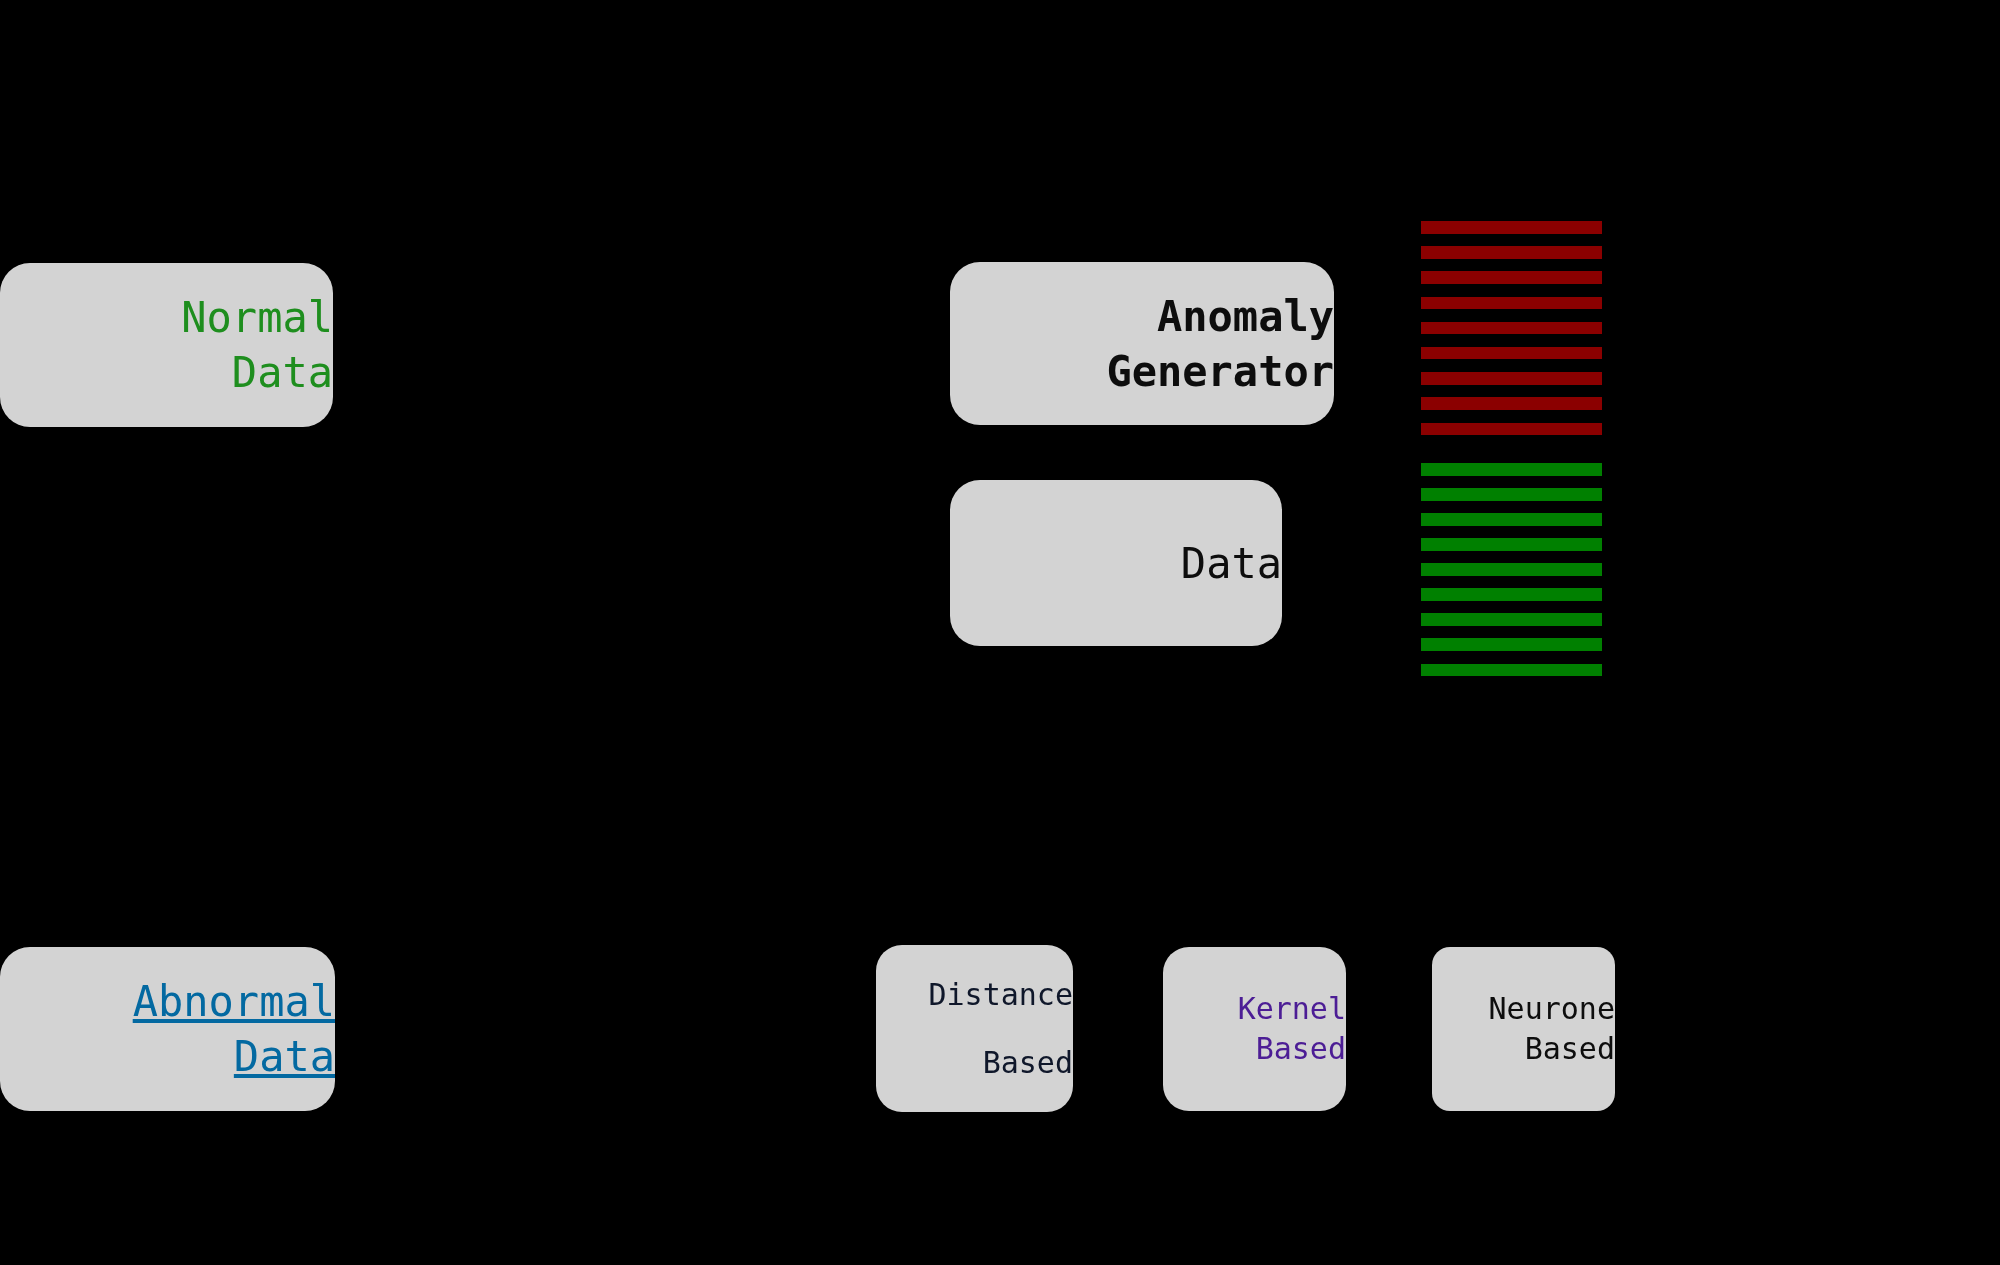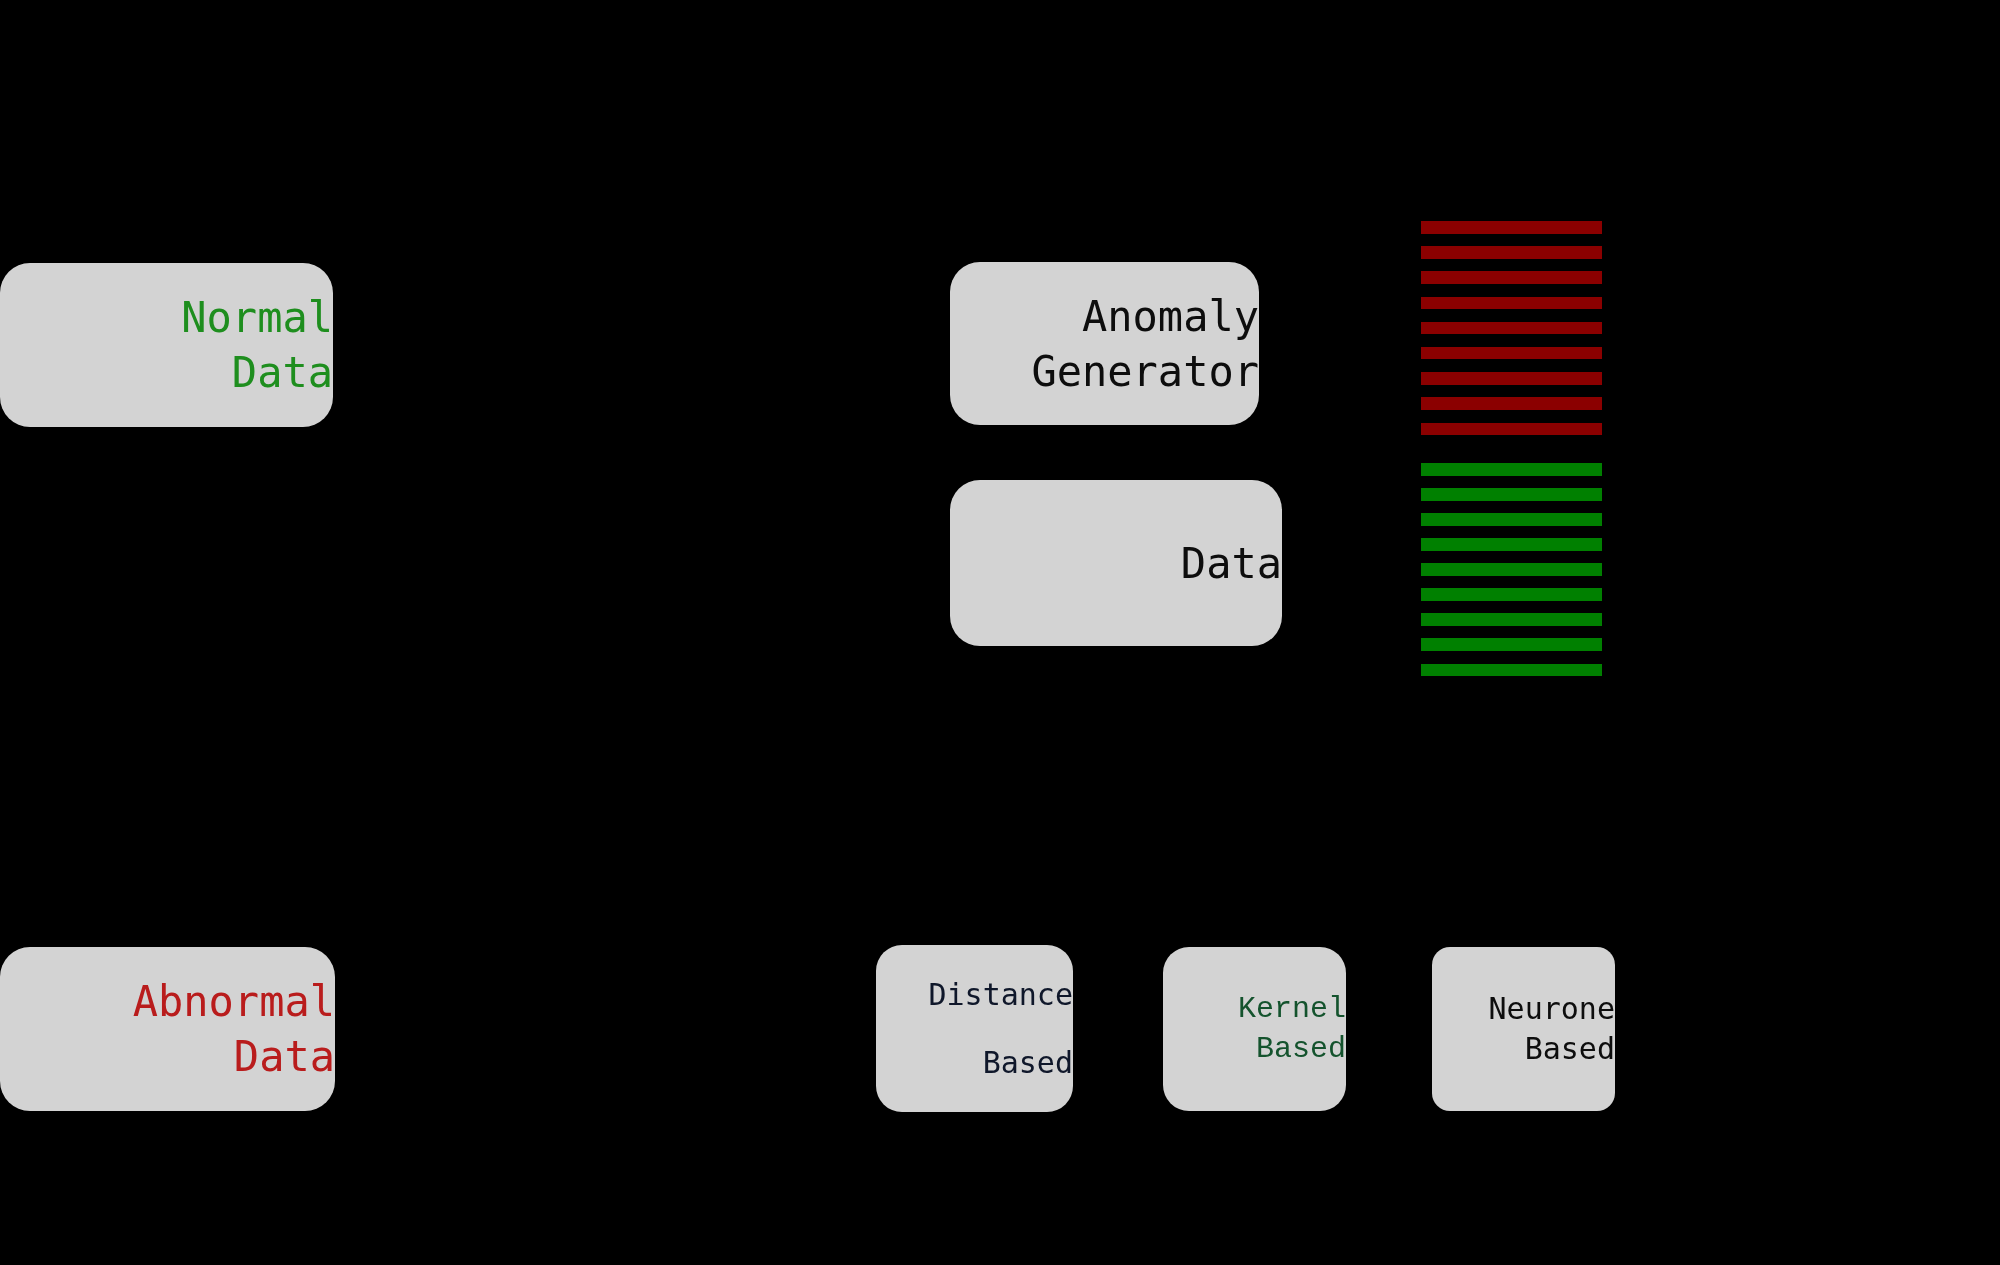--- a/index.html
+++ b/index.html
@@ -32,21 +32,21 @@
     font-size: 42px;
     line-height: 55px;
   }
   .small-label {
     font-size: 30px;
     line-height: 40px;
   }
   
   .box-normal    { left: 0px;    top: 263px; width: 333px; height: 164px; padding-left: 22px; }
   .box-abnormal  { left: 0px;    top: 947px; width: 335px; height: 164px; padding-left: 24px; }
-  .box-anomgen   { left: 950px;  top: 262px; width: 309px; height: 163px; padding-left: 38px; }
+  .box-anomgen   { left: 950px;  top: 262px; width: 384px; height: 163px; padding-left: 38px; font-weight: bold; }
   .box-dataaug   { left: 950px;  top: 480px; width: 332px; height: 166px; padding-left: 38px; }
   .box-distance  { left: 876px;  top: 945px; width: 197px; height: 167px; padding-left: 22px; border-radius: 26px; }
   .box-kernel    { left: 1163px; top: 947px; width: 183px; height: 164px; padding-left: 37px; border-radius: 26px; }
   .box-neurone   { left: 1432px; top: 947px; width: 183px; height: 164px; padding-left: 30px; border-radius: 18px; }
   
   .stripes {
     position: absolute;
     left: 1421px;
     width: 181px;
     display: flex;
@@ -63,40 +63,40 @@
 </head>
 <body>
 
 <div class="canvas">
 
   <div class="box big-label box-normal" style="color: rgb(30, 142, 30);">
     <div class="line">Normal</div>
     <div class="line">Data</div>
   </div>
 
-  <div class="box big-label box-abnormal" style="color: #b91c1c;">
+  <div class="box big-label box-abnormal" style="color: #0369a1; text-decoration: underline;">
     <div class="line">Abnormal</div>
     <div class="line">Data</div>
   </div>
 
   <div class="box big-label box-anomgen" style="color: rgb(13, 13, 13);">
     <div class="line">Anomaly</div>
     <div class="line">Generator</div>
   </div>
 
   <div class="box big-label box-dataaug" style="color: rgb(13, 13, 13);">
     <div class="line">Data</div>
   </div>
 
   <div class="box small-label box-distance" style="color: #0f172a; gap: 28px;">
     <div class="line">Distance</div>
     <div class="line">Based</div>
   </div>
 
-  <div class="box small-label box-kernel" style="color: #14532d; font-family: Liberation Mono, monospace;">
+  <div class="box small-label box-kernel" style="color: #4c1d95;">
     <div class="line">Kernel</div>
     <div class="line">Based</div>
   </div>
 
   <div class="box small-label box-neurone" style="color: rgb(13, 13, 13);">
     <div class="line">Neurone</div>
     <div class="line">Based</div>
   </div>
 
   <div class="stripes stripes-red">

